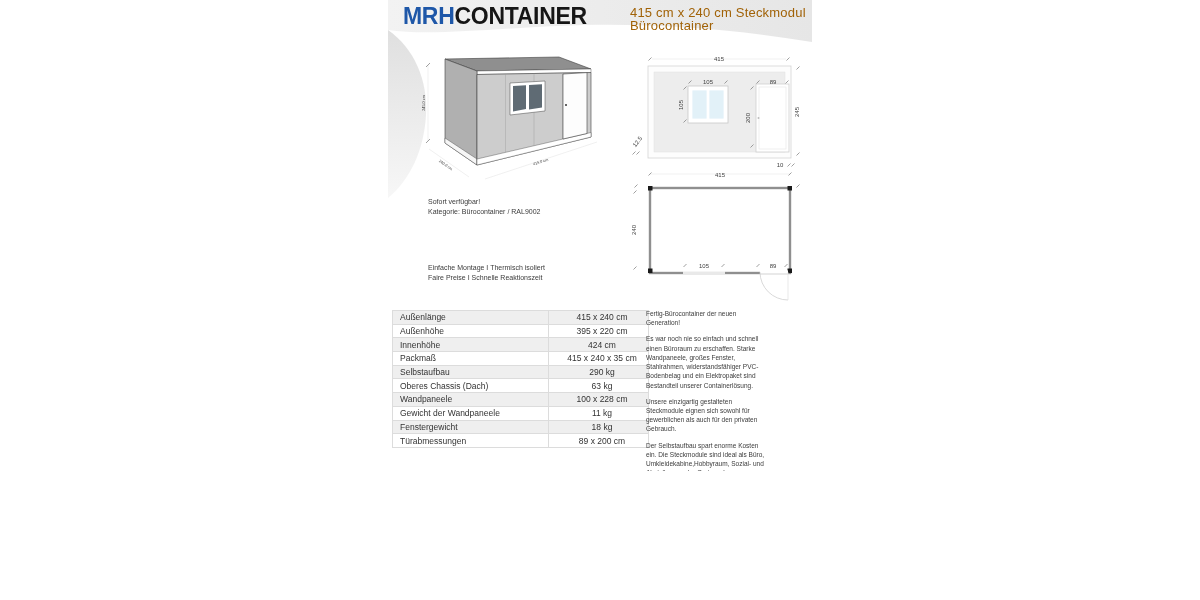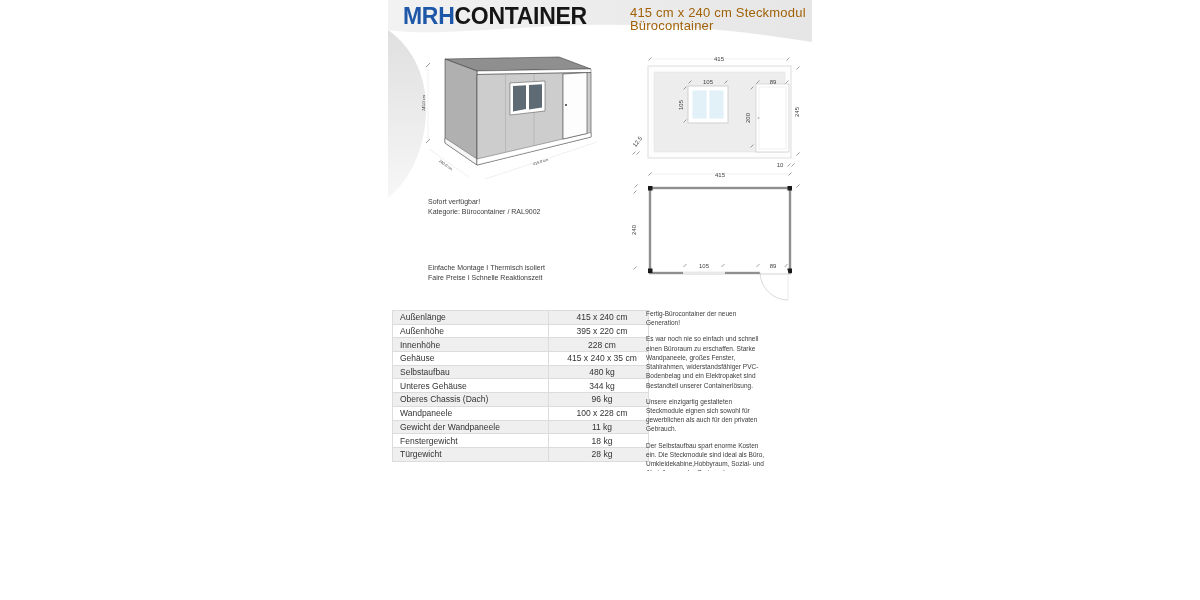--- a/index.html
+++ b/index.html
@@ -179,53 +179,49 @@
         <tr>
             <td class="col-label">Außenlänge</td>
             <td class="col-value">415 x 240 cm</td>
           </tr>
         <tr>
             <td class="col-label">Außenhöhe</td>
             <td class="col-value">395 x 220 cm</td>
           </tr>
         <tr>
             <td class="col-label">Innenhöhe</td>
-            <td class="col-value">228 cm</td>
-          </tr>
-        <tr>
-            <td class="col-label">Gehäuse</td>
+            <td class="col-value">424 cm</td>
+          </tr>
+        <tr>
+            <td class="col-label">Packmaß</td>
             <td class="col-value">415 x 240 x 35 cm</td>
           </tr>
         <tr>
             <td class="col-label">Selbstaufbau</td>
-            <td class="col-value">480 kg</td>
-          </tr>
-        <tr>
-            <td class="col-label">Unteres Gehäuse</td>
-            <td class="col-value">344 kg</td>
+            <td class="col-value">290 kg</td>
           </tr>
         <tr>
             <td class="col-label">Oberes Chassis (Dach)</td>
-            <td class="col-value">96 kg</td>
+            <td class="col-value">63 kg</td>
           </tr>
         <tr>
             <td class="col-label">Wandpaneele</td>
             <td class="col-value">100 x 228 cm</td>
           </tr>
         <tr>
             <td class="col-label">Gewicht der Wandpaneele</td>
             <td class="col-value">11 kg</td>
           </tr>
         <tr>
             <td class="col-label">Fenstergewicht</td>
             <td class="col-value">18 kg</td>
           </tr>
         <tr>
-            <td class="col-label">Türgewicht</td>
-            <td class="col-value">28 kg</td>
+            <td class="col-label">Türabmessungen</td>
+            <td class="col-value">89 x 200 cm</td>
           </tr>
       </tbody>
     </table>
 
     <div class="desc">
       <p>Fertig-Bürocontainer der neuen Generation!</p>
       <p>Es war noch nie so einfach und schnell einen Büroraum zu erschaffen. Starke Wandpaneele, großes Fenster, Stahlrahmen, widerstandsfähiger PVC-Bodenbelag und ein Elektropaket sind Bestandteil unserer Containerlösung.</p>
       <p>Unsere einzigartig gestalteten Steckmodule eignen sich sowohl für gewerblichen als auch für den privaten Gebrauch.</p>
       <p>Der Selbstaufbau spart enorme Kosten ein. Die Steckmodule sind ideal als Büro, Umkleidekabine,Hobbyraum, Sozial- und Abstellraum oder Gartenschuppen zu nutzen.</p>
       <p>Alles was die Montage erfordert, wird mitgeliefert.</p>

